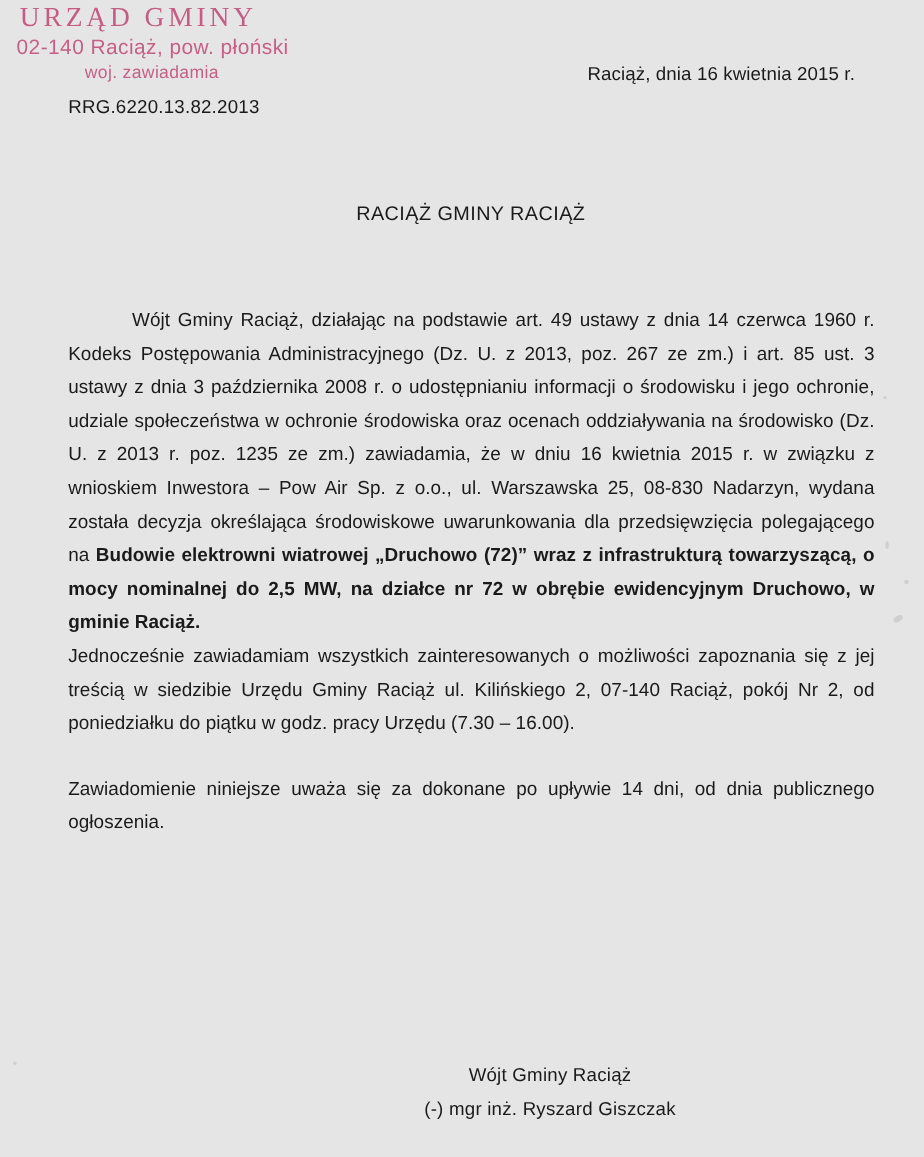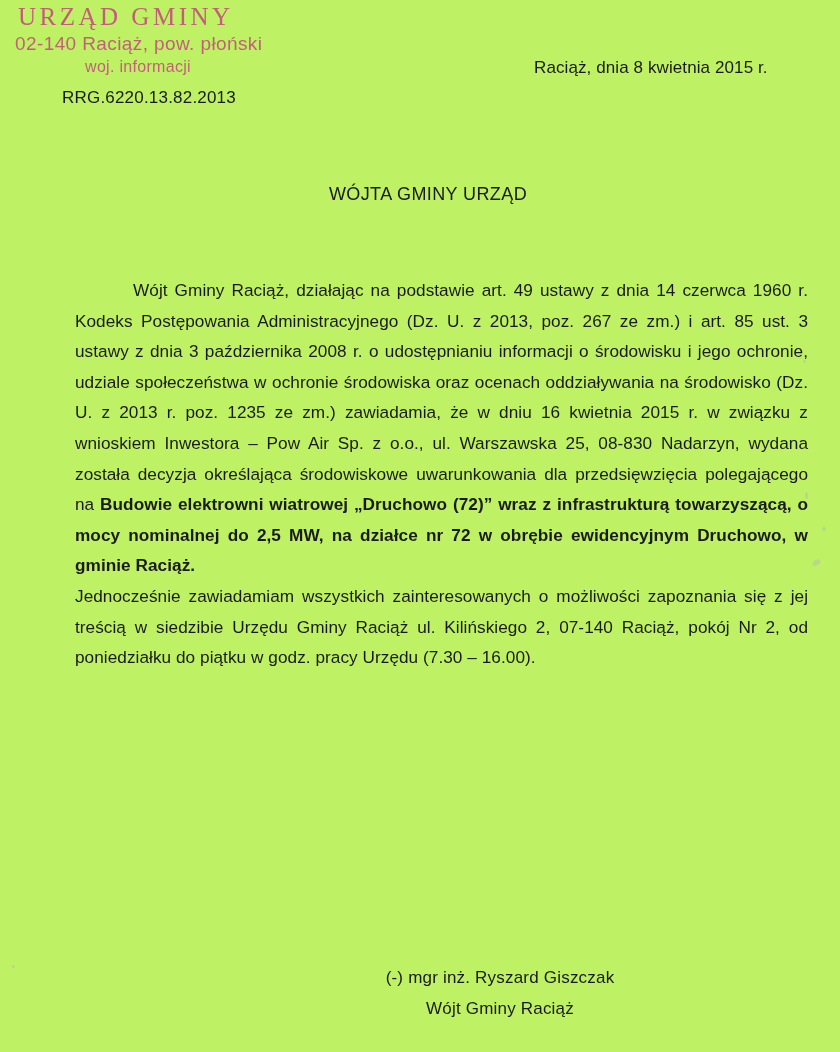--- a/index.html
+++ b/index.html
@@ -9,21 +9,21 @@
     background: #ffffff;
   }
   body {
     font-family: "Liberation Sans", sans-serif;
     color: #1a1a1a;
   }
   #page {
     position: relative;
     width: 840px;
     height: 1052px;
-    background: #bef264;
+    background: #e5e5e5;
     overflow: hidden;
     text-decoration: underline;
   }
 
   
   .stamp {
     position: absolute;
     left: 14px;
     top: 2px;
     width: 270px;
@@ -100,21 +100,20 @@
     letter-spacing: .4px;
     padding-left: 16px;
   }
 
   
   .body-wrap {
     position: absolute;
     left: 62px;
     top: 275px;
     width: 733px;
-    margin-left: 13px;
   }
   .para {
     font-size: 17.2px;
     line-height: 30.6px;
     text-align: justify;
     text-justify: inter-word;
     margin: 0;
     letter-spacing: .05px;
   }
   .para.indent { text-indent: 58px; }
@@ -147,43 +146,44 @@
   }
 </style>
 </head>
 <body>
 
 <div id="page">
 
   <div class="stamp">
     <div class="stamp-line1">URZĄD GMINY</div>
     <div class="stamp-line2">02-140 Raciąż, pow. płoński</div>
-    <div class="stamp-line3">woj. informacji</div>
+    <div class="stamp-line3">woj. zawiadamia</div>
   </div>
 
   <div class="ref-no">RRG.6220.13.82.2013</div>
 
-  <div class="place-date">Raciąż, dnia 8 kwietnia 2015 r.</div>
+  <div class="place-date">Raciąż, dnia 16 kwietnia 2015 r.</div>
 
-  <div class="doc-subtitle">WÓJTA GMINY URZĄD</div>
+  <div class="doc-subtitle">RACIĄŻ GMINY RACIĄŻ</div>
 
   <div class="body-wrap">
 
     <p class="para indent"><span>Wójt Gminy Raciąż, działając na podstawie art. 49 ustawy z dnia 14 czerwca 1960 r. Kodeks Postępowania Administracyjnego (Dz. U. z 2013, poz. 267 ze zm.) i art. 85 ust. 3 ustawy z dnia 3 października 2008 r. o udostępnianiu informacji o środowisku i jego ochronie, udziale społeczeństwa w ochronie środowiska oraz ocenach oddziaływania na środowisko (Dz. U. z 2013 r. poz. 1235 ze zm.) zawiadamia, że w dniu 16 kwietnia 2015 r. w związku z wnioskiem Inwestora – Pow Air Sp. z o.o., ul. Warszawska 25, 08-830 Nadarzyn, wydana została decyzja określająca środowiskowe uwarunkowania dla przedsięwzięcia  polegającego na </span><b>Budowie elektrowni wiatrowej „Druchowo (72)” wraz z infrastrukturą towarzyszącą, o mocy nominalnej do 2,5 MW, na działce nr 72 w obrębie ewidencyjnym Druchowo, w gminie Raciąż.</b></p>
 
     <p class="para gap-sm">Jednocześnie zawiadamiam wszystkich zainteresowanych o możliwości zapoznania się z jej treścią w siedzibie Urzędu Gminy Raciąż ul. Kilińskiego 2, 07-140 Raciąż, pokój Nr 2, od poniedziałku do piątku w godz. pracy Urzędu (7.30 – 16.00).</p>
 
 
     <div class="spacer-block"></div>
 
+    <p class="para gap-sm">Zawiadomienie niniejsze uważa się za dokonane po upływie 14 dni, od dnia publicznego ogłoszenia.</p>
   </div>
 
   <div class="signature">
+    <div class="sig-line">Wójt Gminy Raciąż</div>
     <div class="sig-line">(-) mgr inż. Ryszard Giszczak</div>
-    <div class="sig-line">Wójt Gminy Raciąż</div>
   </div>
 
   <div class="speckle" style="left:805px;top:492px;width:3px;height:7px;"></div>
   <div class="speckle" style="left:822px;top:527px;width:4px;height:4px;"></div>
   <div class="speckle" style="left:812px;top:560px;width:9px;height:5px;transform:rotate(-30deg);"></div>
   <div class="speckle" style="left:803px;top:360px;width:3px;height:3px;"></div>
   <div class="speckle" style="left:12px;top:965px;width:3px;height:3px;"></div>
 
 </div>
 

